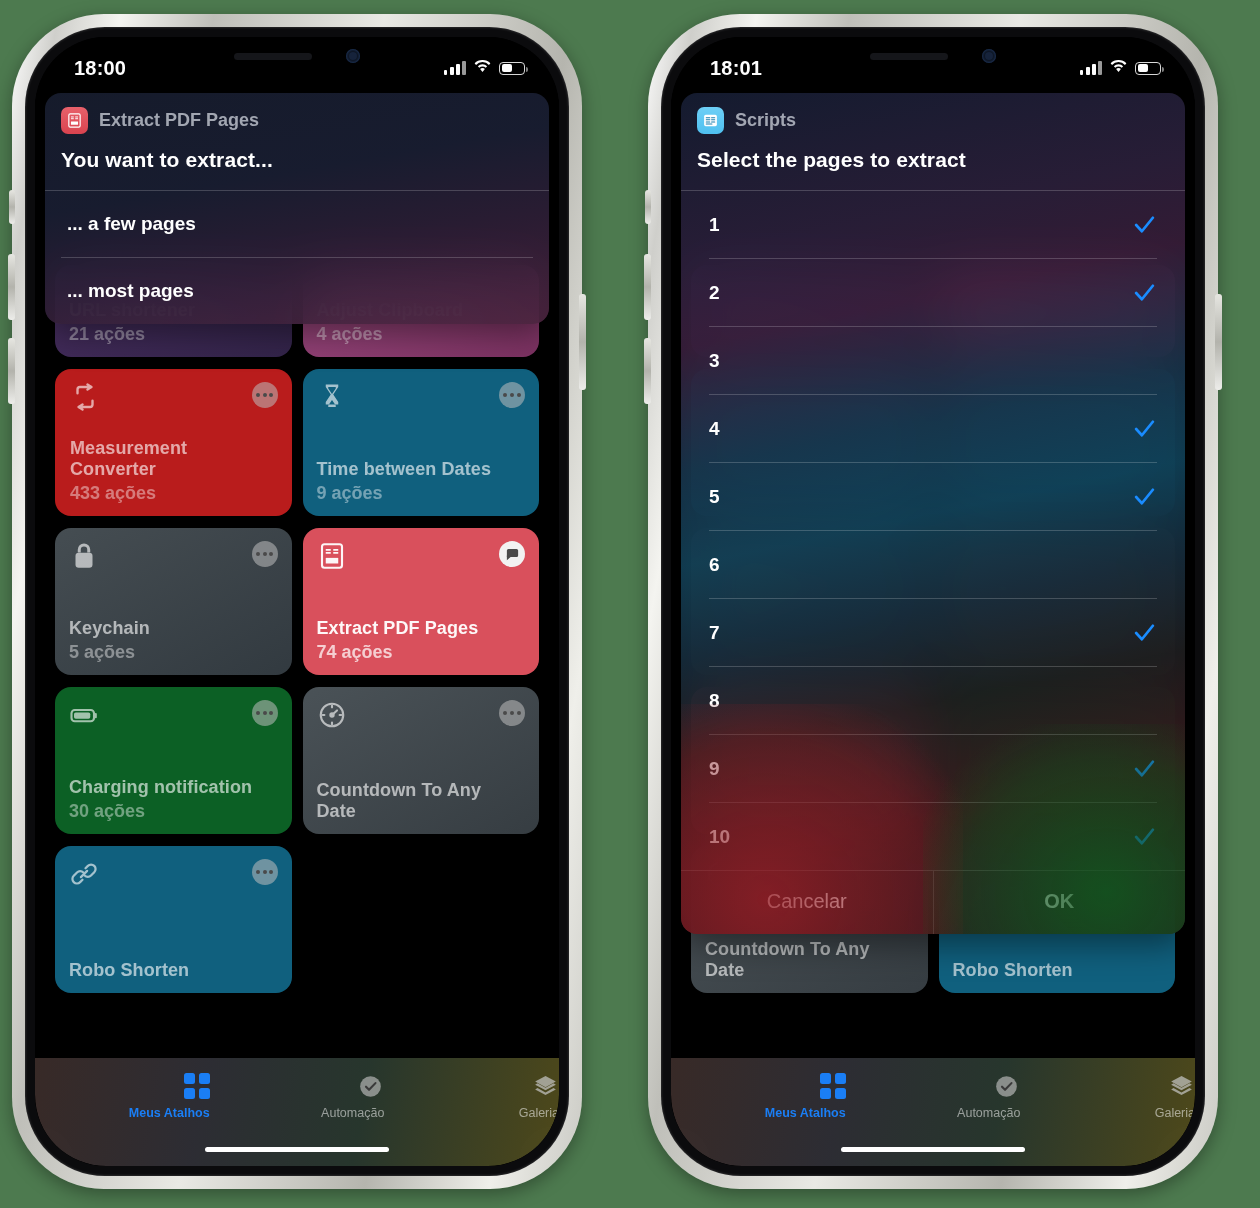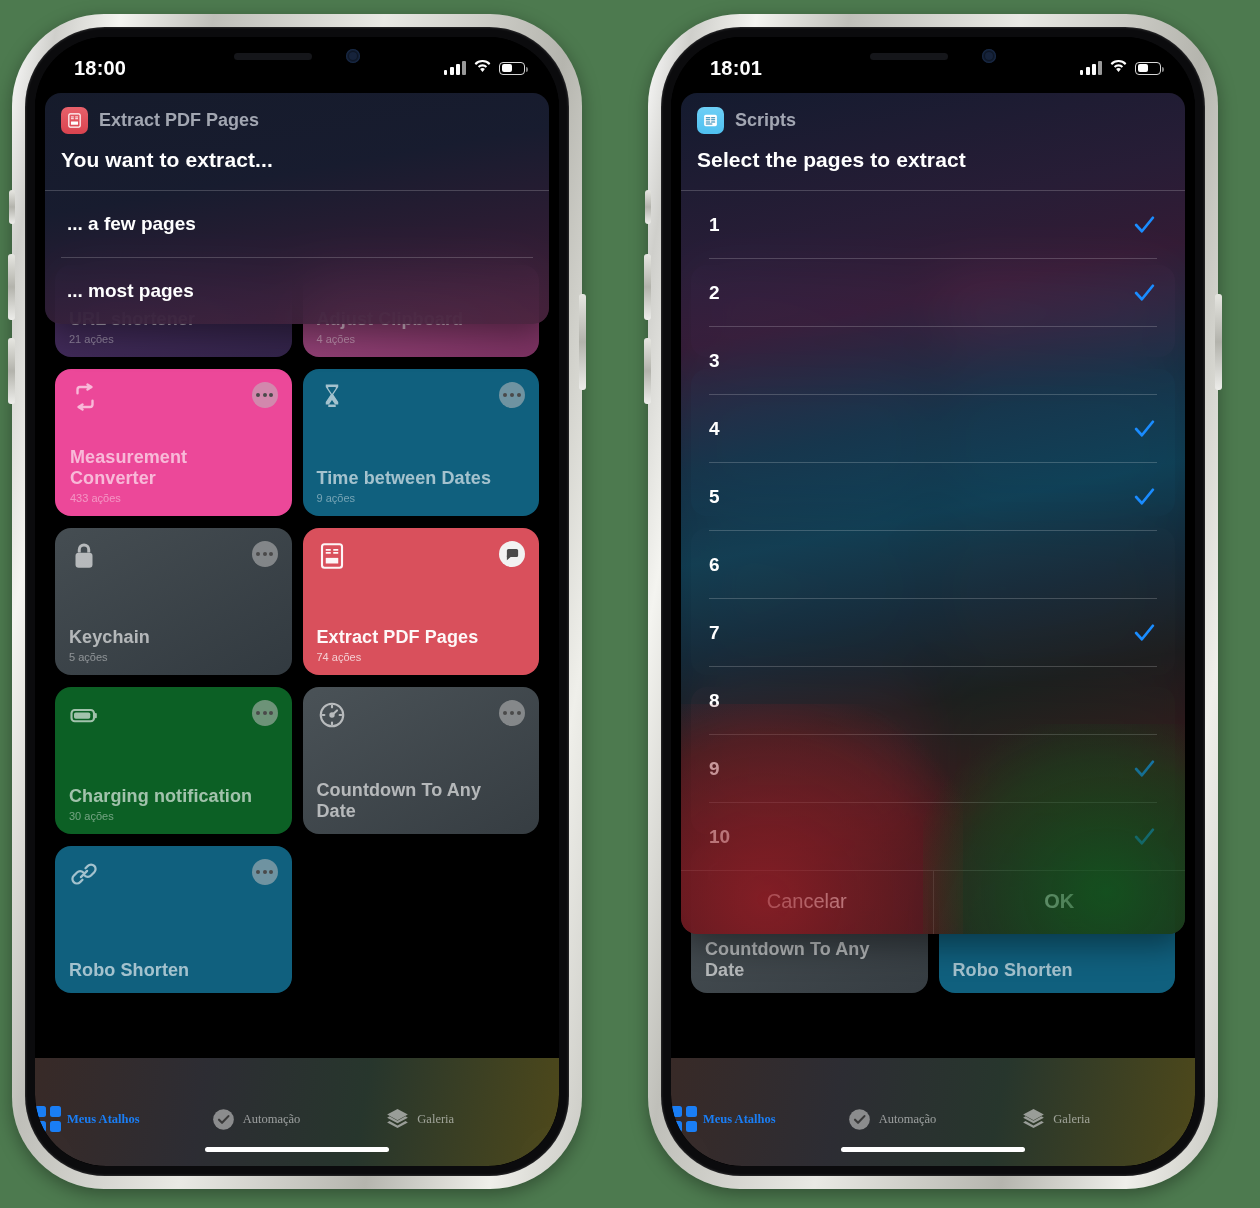--- a/index.html
+++ b/index.html
@@ -101,32 +101,32 @@
     background: rgba(190,190,190,.55);
     display:flex; align-items:center; justify-content:center; gap: 2.6px;
   }
   .dots b { width:4px; height:4px; border-radius:50%; background:#4a4a4a; display:block; }
   .chat {
     width: 26px; height: 26px; border-radius: 50%;
     background: #f2f2f2; display:flex; align-items:center; justify-content:center;
   }
   .chat svg { width: 15px; height: 15px; }
   .card-name { font-size: 18px; font-weight: 600; line-height: 1.18; color: rgba(255,255,255,.62); letter-spacing:.1px; }
-  .card-sub  { font-size: 11px; color: rgba(255,255,255,.42); margin-top: 3px; }
+  .card-sub  { font-size: 18px; color: rgba(255,255,255,.42); margin-top: 3px; font-weight: bold; }
   .card.bright .card-name { color: rgba(255,255,255,.96); }
   .card.bright .card-sub  { color: rgba(255,255,255,.72); }
 
   
   .tabbar {
     position: absolute; left:0; right:0; bottom: 0; height: 108px;
     background: linear-gradient(100deg, rgba(60,45,42,.93) 0%, rgba(48,48,55,.93) 32%, rgba(42,58,48,.93) 62%, rgba(84,78,28,.93) 100%);
     backdrop-filter: blur(18px);
     display: flex; padding-top: 14px; z-index: 30;
   }
-  .tab { flex: 1; display:flex; flex-direction: row; align-items:center; gap: 6px; font-family: Liberation Serif, serif; }
+  .tab { flex: 1; display:flex; flex-direction: column; align-items:flex-end; gap: 6px; }
   .tab-ico { height: 28px; display:flex; align-items:center; justify-content:center; }
   .tab-label { font-size: 12.5px; color: rgba(255,255,255,.52); }
   .tab.active .tab-label { color: #1a7ef5; font-weight:600; }
   .sq { display:grid; grid-template-columns: 11px 11px; grid-template-rows: 11px 11px; gap: 4px; }
   .sq i { background:#1a7ef5; border-radius: 2.5px; display:block; }
   .homebar {
     position:absolute; bottom: 14px; left:50%; transform: translateX(-50%);
     width: 184px; height: 5.5px; border-radius: 4px; background:#fff; z-index: 31;
   }
 
@@ -210,21 +210,21 @@
               </div>
             </div>
 
             <div class="card short" style="background:linear-gradient(150deg,#a04a82,#7c3262);">
               <div>
                 <div class="card-name">Adjust Clipboard</div>
                 <div class="card-sub">4 ações</div>
               </div>
             </div>
 
-            <div class="card" style="background:#ec4899;padding-left:15px;">
+            <div class="card" style="background:#b91c1c;padding-left:15px;">
               <div class="card-top">
                 <span class="glyph">
                   <svg viewBox="0 0 24 24" fill="none" stroke="#fff" stroke-width="1.9" stroke-linecap="round" stroke-linejoin="round">
                     <path d="M6 9V6a2 2 0 0 1 2-2h9"></path>
                       <path d="M14 2l3 2-3 2"></path>
                     <path d="M18 15v3a2 2 0 0 1-2 2H7"></path>
                       <path d="M10 22l-3-2 3-2"></path>
                   </svg>
                 </span>
                 <span class="dots">

